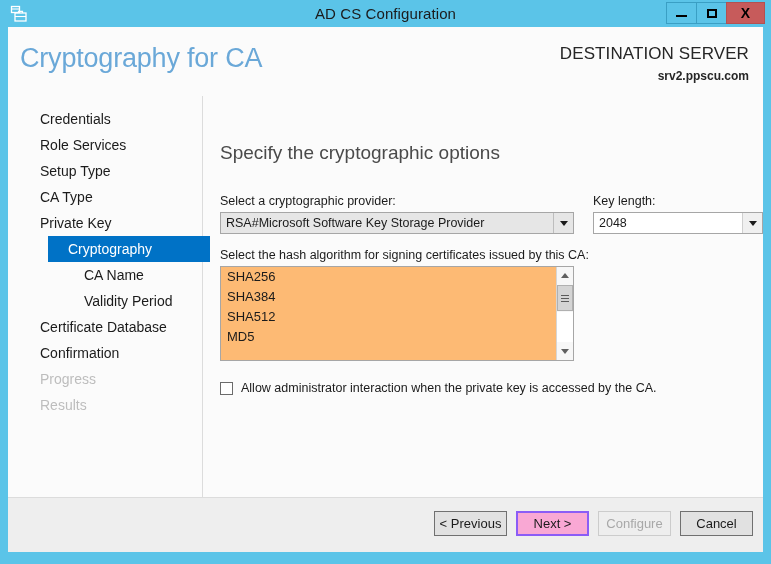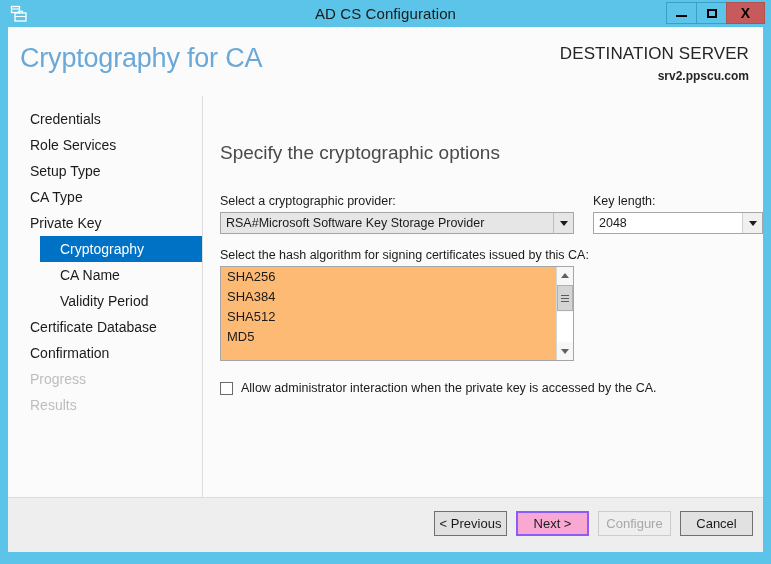--- a/index.html
+++ b/index.html
@@ -167,32 +167,33 @@
     position: absolute;
     left: 0; top: 10px;
     width: 194px;
   }
   .nav-item {
     height: 26px;
     line-height: 26px;
     font-size: 14px;
     color: #1b1b1b;
     font-family: "Liberation Sans", sans-serif;
-    padding-left: 22px;
+    padding-left: 32px;
     box-sizing: border-box;
     white-space: nowrap;
     cursor: default;
   }
   .nav-item.sub {
     padding-left: 52px;
+    margin-left: 24px;
   }
   .nav-item.active {
     background: #0072c6;
     color: #ffffff;
-    margin-left: 32px;
+    margin-left: 40px;
     padding-left: 20px;
     width: 162px;
   }
   .nav-item.disabled {
     color: #bdbdbd;
   }
 
   
   .content {
     position: absolute;

